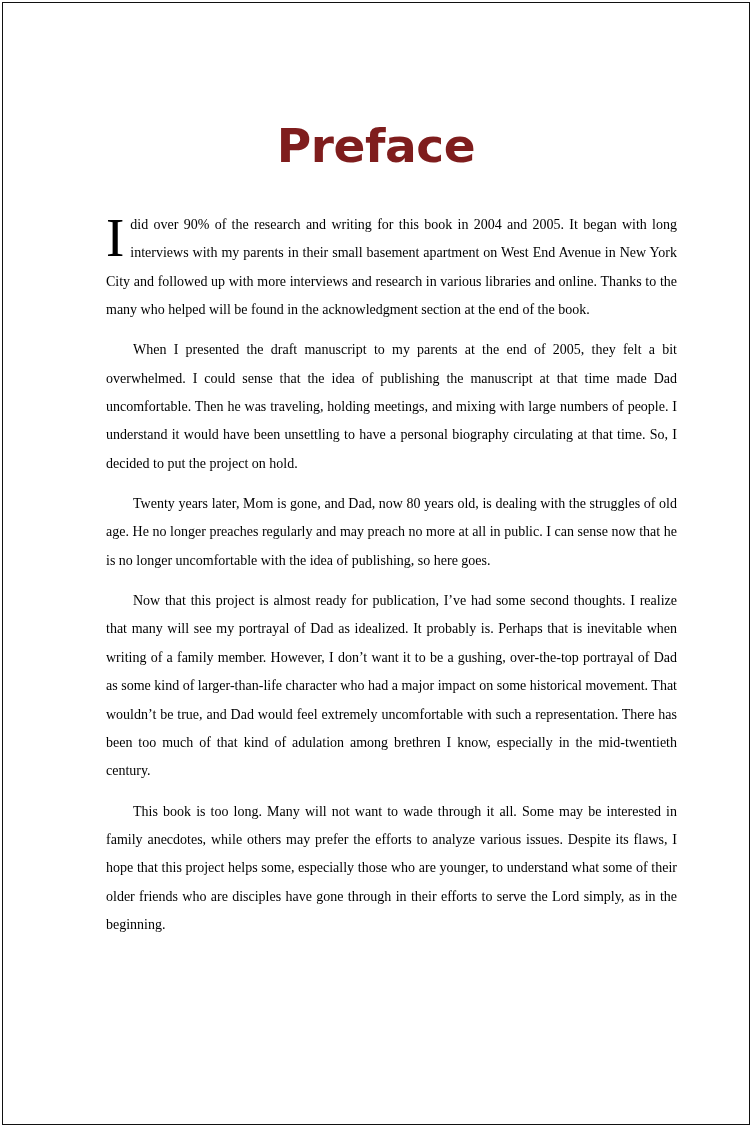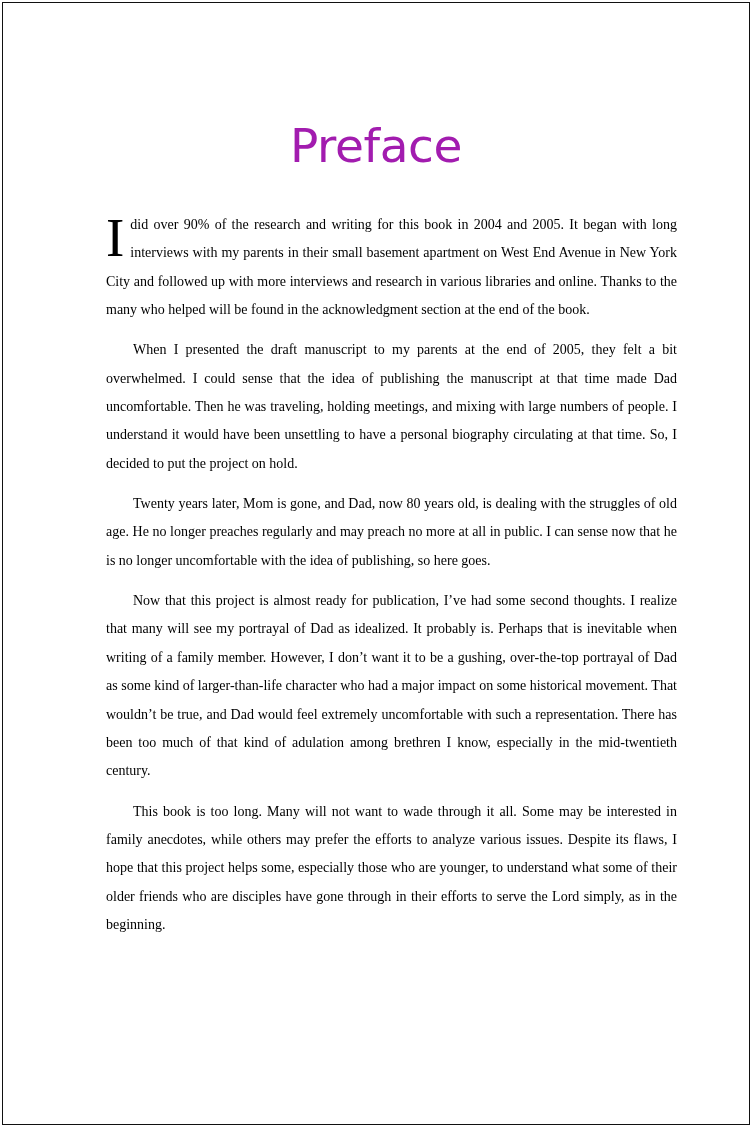--- a/index.html
+++ b/index.html
@@ -33,25 +33,25 @@
     height: 100%;
   }
 
   .page-title {
     position: absolute;
     left: 0;
     right: 0;
     top: 88px;
     text-align: center;
     font-family: "DejaVu Sans", "Liberation Sans", sans-serif;
-    font-weight: normal;
+    font-weight: bold;
     font-size: 47px;
     line-height: 1;
     letter-spacing: -0.4px;
-    color: #a21caf;
+    color: #7f1d1d;
     -webkit-font-smoothing: antialiased;
   }
 
   .body-block {
     position: absolute;
     left: 91px;
     top: 196px;
     width: 595px;
   }
 

